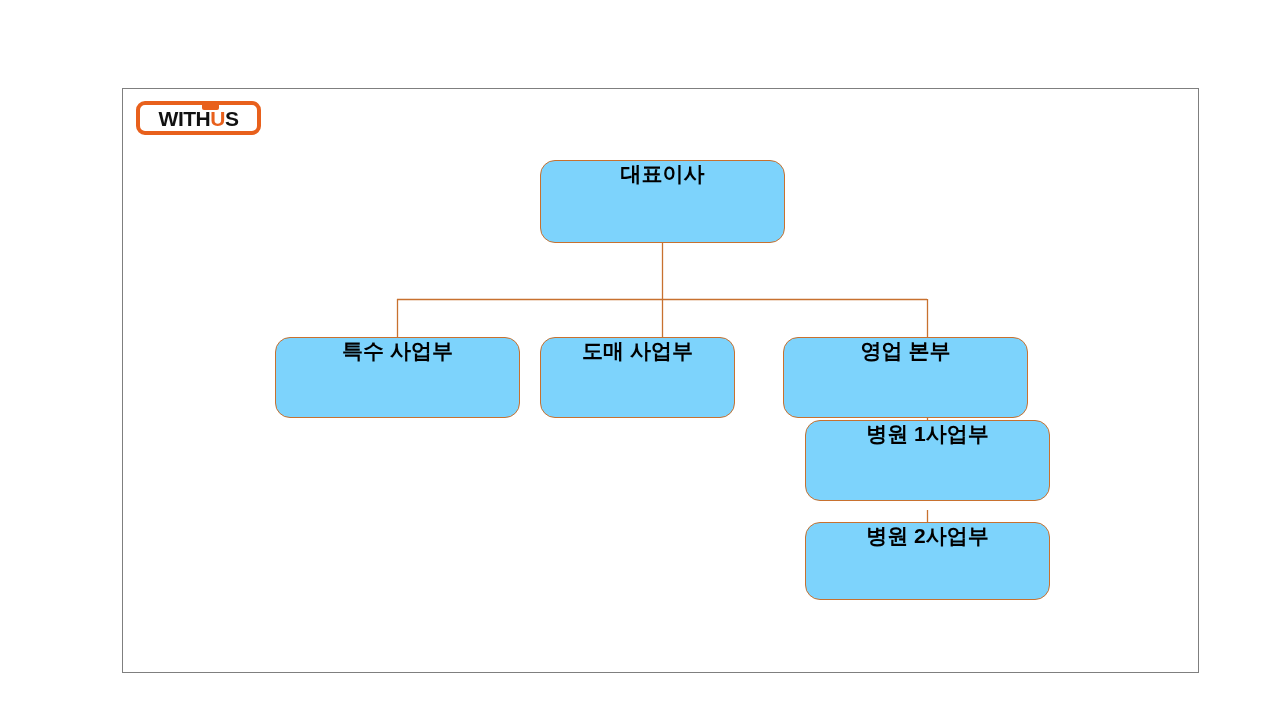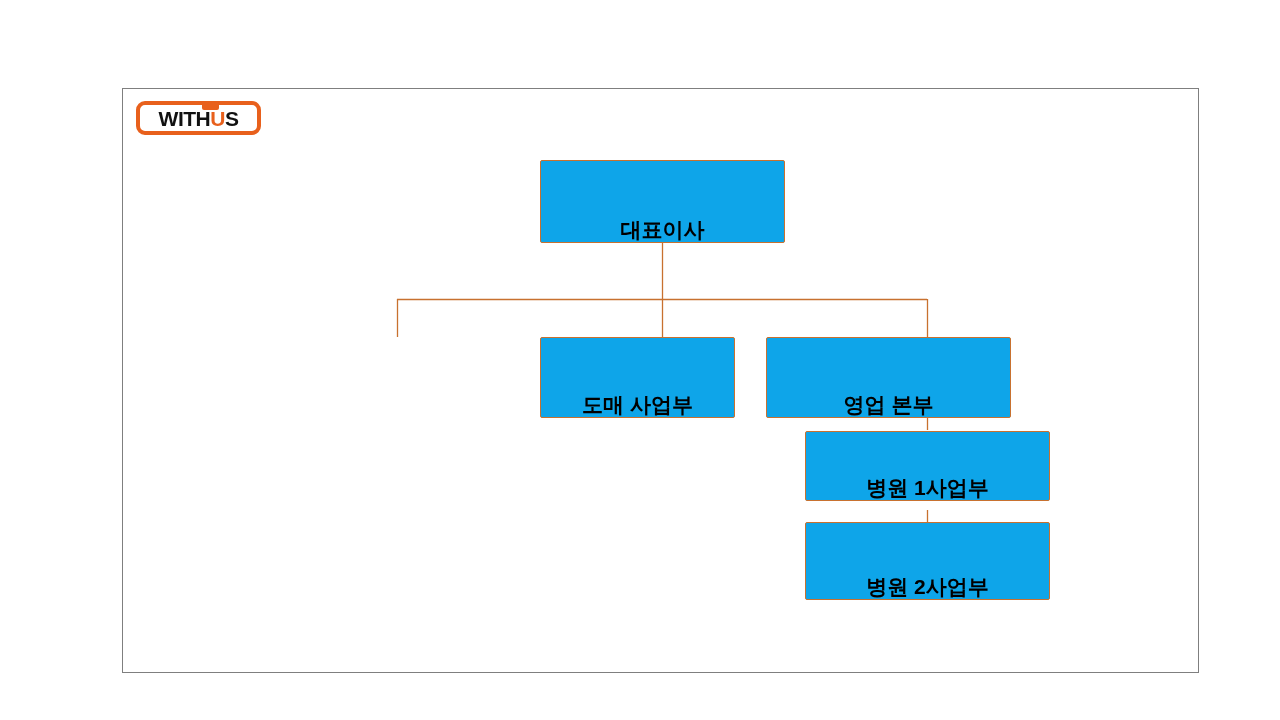--- a/index.html
+++ b/index.html
@@ -82,24 +82,24 @@
     width: 1280px;
     height: 720px;
     pointer-events: none;
   }
 
   
   .node {
     position: absolute;
     box-sizing: border-box;
     border: 1.3px solid #C8712F;
-    border-radius: 2px;
-    background: #0ea5e9;
+    border-radius: 15px;
+    background: #7dd3fc;
     display: flex;
-    align-items: flex-end;
+    align-items: flex-start;
     justify-content: center;
   }
   .node-label {
     font-size: 21px;
     font-weight: bold;
     color: #000000;
     line-height: 1.2;
     text-align: center;
     white-space: nowrap;
   }
@@ -134,30 +134,33 @@
 
     <line x1="927.5" y1="418" x2="927.5" y2="430" stroke="#C8712F" stroke-width="1.3"></line>
 
     <line x1="927.5" y1="510" x2="927.5" y2="523" stroke="#C8712F" stroke-width="1.3"></line>
   </svg>
 
   <div class="node" style="left:540px; top:160px; width:245px; height:83px;">
     <span class="node-label">대표이사</span>
   </div>
 
+  <div class="node" style="left:275px; top:337px; width:245px; height:81px;">
+    <span class="node-label">특수 사업부</span>
+  </div>
 
   <div class="node" style="left:540px; top:337px; width:195px; height:81px;">
     <span class="node-label">도매 사업부</span>
   </div>
 
-  <div class="node" style="left:766px; top:337px; width:245px; height:81px;">
+  <div class="node" style="left:783px; top:337px; width:245px; height:81px;">
     <span class="node-label">영업 본부</span>
   </div>
 
-  <div class="node" style="left:805px; top:431px; width:245px; height:70px;">
+  <div class="node" style="left:805px; top:420px; width:245px; height:81px;">
     <span class="node-label">병원 1사업부</span>
   </div>
 
   <div class="node" style="left:805px; top:522px; width:245px; height:78px;">
     <span class="node-label">병원 2사업부</span>
   </div>
 
 </div>
 
 </body></html>

